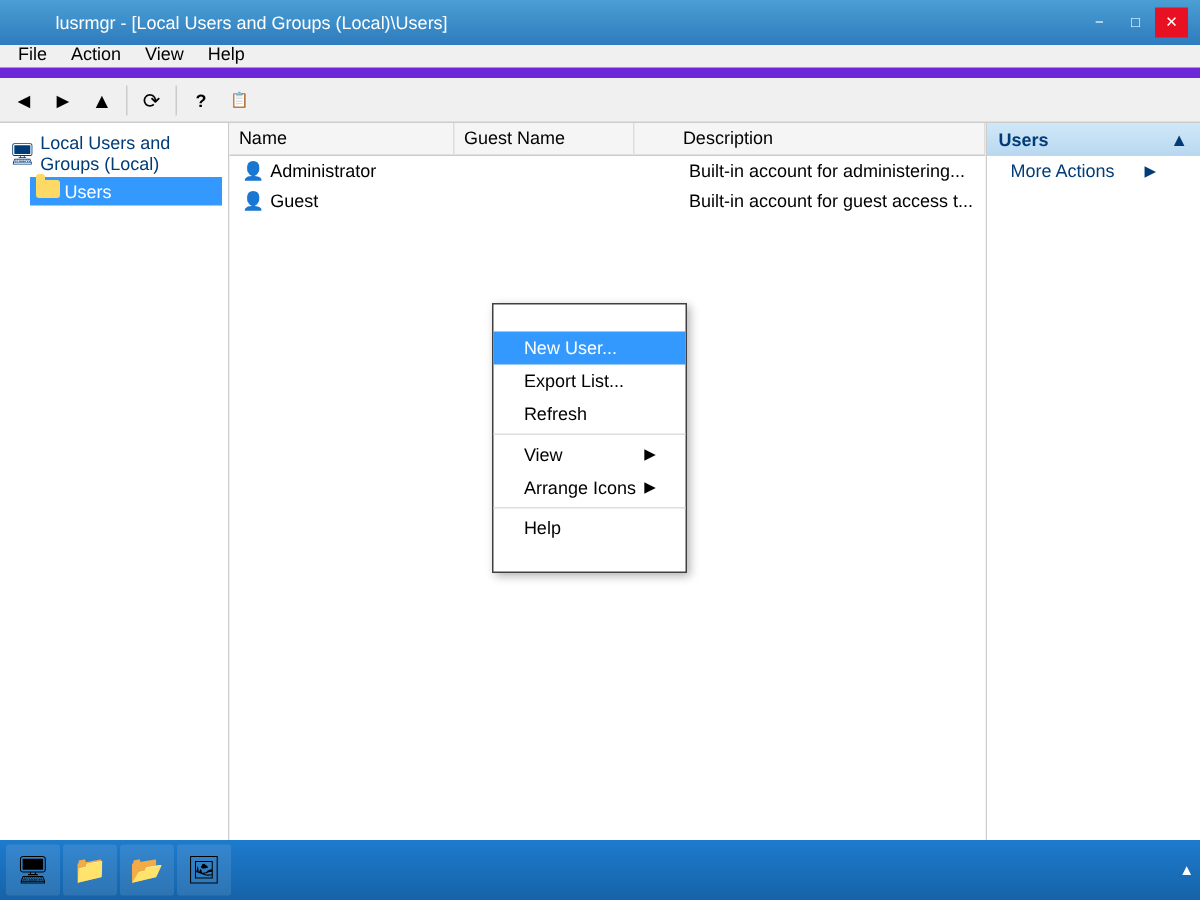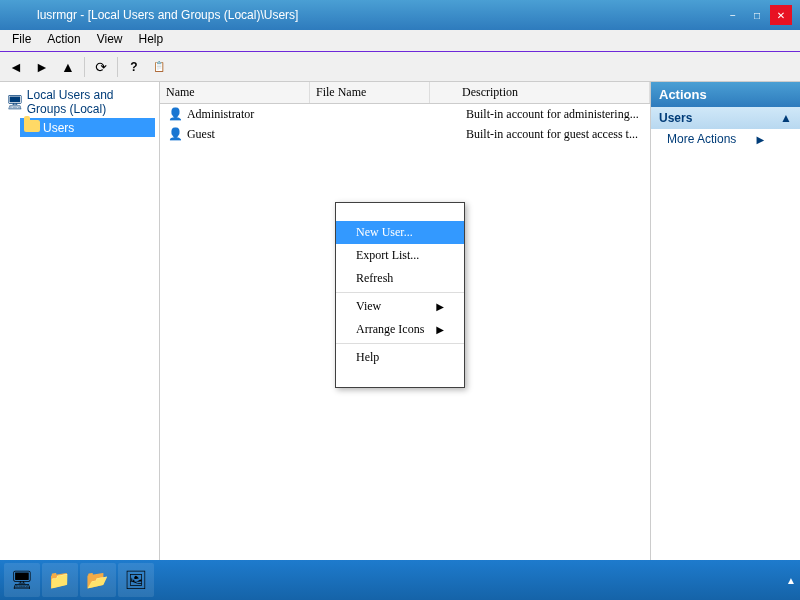--- a/index.html
+++ b/index.html
@@ -42,24 +42,24 @@
       align-items: center;
       justify-content: center;
       color: white;
       background: transparent;
     }
     .title-btn.close { background: #e81123; }
 
     
     .menu-bar {
       background: #f0f0f0;
-      border-bottom: 1px solid #6d28d9;
+      border-bottom: 7px solid #6d28d9;
       height: 22px;
       display: flex;
-      align-items: flex-start;
+      align-items: flex-end;
       padding: 0 4px;
     }
     .menu-item {
       padding: 2px 8px;
       cursor: pointer;
       font-size: 12px;
     }
 
     
     .toolbar {
@@ -144,21 +144,20 @@
       border-radius: 2px 2px 0 0;
     }
 
     
     .content-panel {
       flex: 1;
       background: white;
       display: flex;
       flex-direction: column;
       position: relative;
-      font-family: Liberation Serif, serif;
     }
     .list-header {
       display: flex;
       background: #f5f5f5;
       border-bottom: 1px solid #ccc;
       height: 22px;
     }
     .list-col-header {
       padding: 3px 6px;
       font-size: 12px;
@@ -352,21 +351,21 @@
         </span>
         <span>Users</span>
       </div>
     </div>
   </div>
 
   <div class="content-panel">
 
     <div class="list-header">
       <div class="list-col-header col-name">Name</div>
-      <div class="list-col-header col-fullname">File Name</div>
+      <div class="list-col-header col-fullname">Guest Name</div>
       <div class="list-col-header col-desc">Description</div>
     </div>
 
     <div class="list-items">
       <div class="list-row">
         <div class="cell cell-name">
           <span style="font-size:12px;">👤</span>
           <span>Administrator</span>
         </div>
         <div class="cell cell-fullname"></div>
@@ -404,21 +403,20 @@
         <span class="ctx-arrow">▶</span>
       </div>
       <div class="ctx-separator"></div>
       <div class="ctx-item">
         <span>Help</span>
       </div>
     </div>
   </div>
 
   <div class="actions-panel">
-    <div class="actions-header">Actions</div>
     <div class="actions-section-header">
       <span>Users</span>
       <span>▲</span>
     </div>
     <div class="action-link">
       <span>More Actions</span>
       <span style="font-size:10px;">▶</span>
     </div>
   </div>
 

